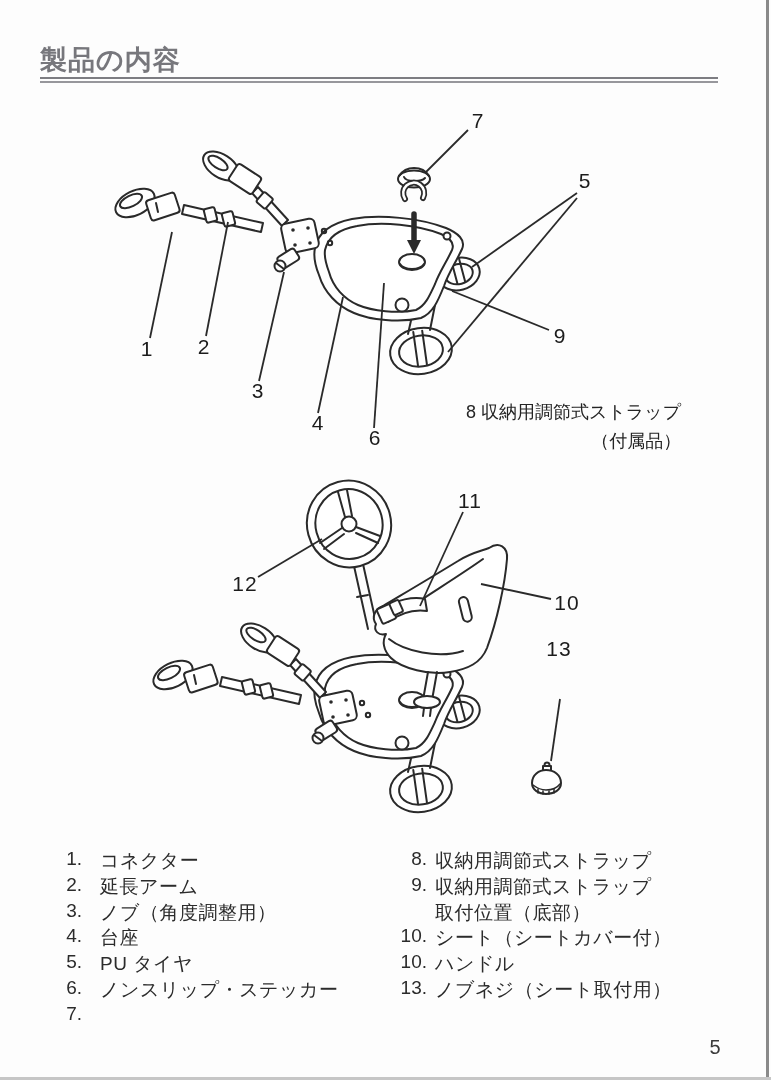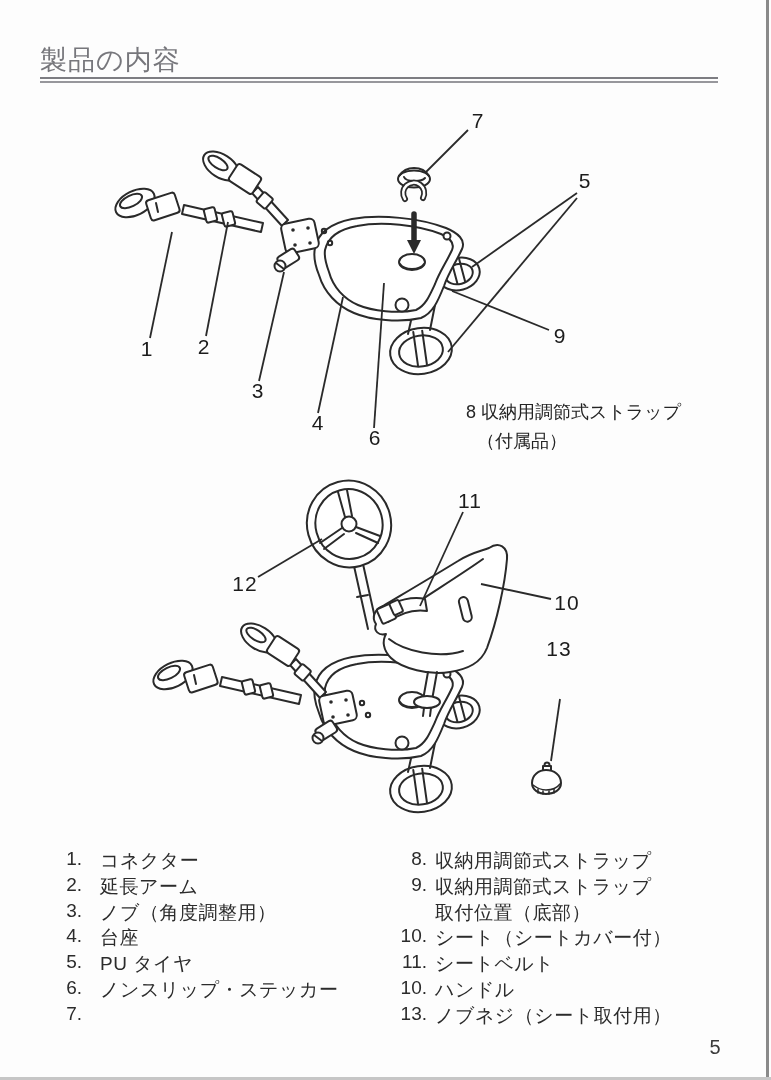--- a/index.html
+++ b/index.html
@@ -1,34 +1,34 @@
 <!DOCTYPE html>
 <html><head>
 <meta charset="utf-8">
 <style>
   html,body{margin:0;padding:0;background:#e8e8e8;}
   .page{
     position:relative;width:771px;height:1080px;background:#fdfdfd;overflow:hidden;
     font-family:"Liberation Sans","DejaVu Sans",sans-serif;color:#2b2b2b;margin:0 auto;
   }
   .title{
-    position:absolute;left:40px;top:42px;font-size:27px;font-weight:400;
+    position:absolute;left:40px;top:42px;font-size:27px;font-weight:700;
     color:#77777c;letter-spacing:1px;white-space:nowrap;text-align:right;
   }
   .title-rule{
     position:absolute;left:40px;top:77px;width:678px;height:6px;
     border-top:2px solid #7d7d82;border-bottom:2px solid #97979c;background:#fdfdfd;
     box-sizing:border-box;
   }
   .art{position:absolute;left:0;top:0;width:771px;height:1080px;}
   .callout{
     position:absolute;transform:translate(-50%,-50%);font-size:21px;color:#1c1c1c;
     letter-spacing:1px;white-space:nowrap;
   }
-  .note{position:absolute;left:466px;top:401px;font-size:18px;color:#242424;line-height:23px;white-space:nowrap;}
+  .note{position:absolute;left:466px;top:401px;font-size:18px;color:#242424;line-height:23px;white-space:nowrap;text-align:right;}
   .note-l2{padding-left:11px;margin-top:6px;}
   .plist{position:absolute;top:848px;font-size:19px;color:#2b2b2b;}
   .plist-left{left:56px;}
   .plist-right{left:390px;}
   .prow{display:flex;height:25.8px;align-items:flex-start;white-space:nowrap;}
   .pnum{display:inline-block;text-align:right;flex:0 0 auto;}
   .plist-left .pnum{width:26px;}
   .plist-right .pnum{width:37px;}
   .plabel{margin-left:18px;letter-spacing:0.5px;text-align:right;}
   .plist-right .plabel{margin-left:8px;}
@@ -238,24 +238,20 @@
       </div>
     <div class="prow">
         <span class="pnum"></span>
         <span class="plabel">取付位置（底部）</span>
       </div>
     <div class="prow">
         <span class="pnum">10.</span>
         <span class="plabel">シート（シートカバー付）</span>
       </div>
     <div class="prow">
-        <span class="pnum">11.</span>
-        <span class="plabel">シートベルト</span>
-      </div>
-    <div class="prow">
         <span class="pnum">10.</span>
         <span class="plabel">ハンドル</span>
       </div>
     <div class="prow">
         <span class="pnum">13.</span>
         <span class="plabel">ノブネジ（シート取付用）</span>
       </div>
   </div>
 
   <div class="pagenum">5</div>

